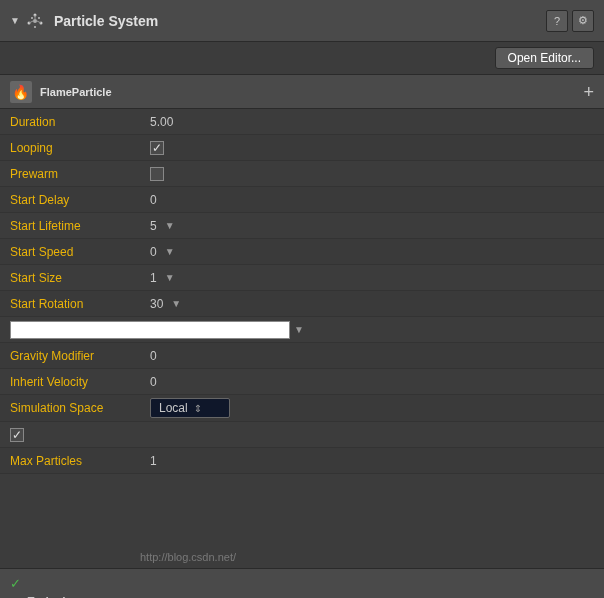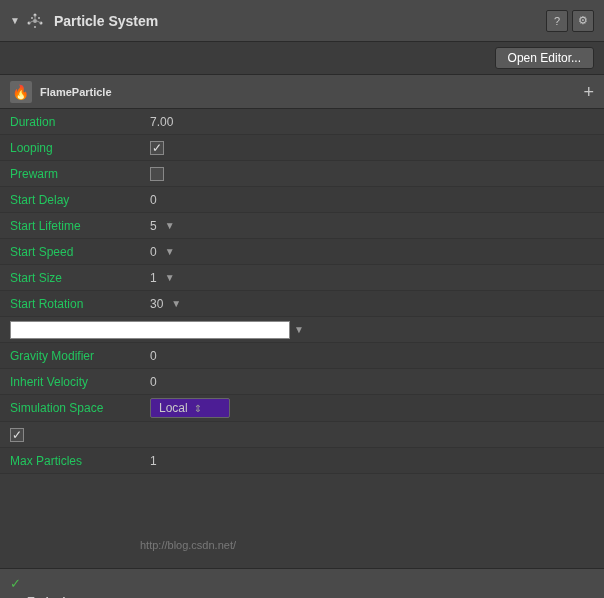--- a/index.html
+++ b/index.html
@@ -124,21 +124,21 @@
       align-items: center;
       padding: 3px 10px;
       border-bottom: 1px solid #333;
       min-height: 26px;
     }
     .prop-row:nth-child(even) {
       background: #3a3a3a;
     }
     .prop-label {
       width: 140px;
-      color: #22c55e;
+      color: #eab308;
       font-size: 12px;
       flex-shrink: 0;
     }
     .prop-value {
       flex: 1;
       color: #c8c8c8;
       font-size: 12px;
       display: flex;
       align-items: center;
     }
@@ -186,42 +186,42 @@
       flex: 1;
       height: 18px;
       background: #ffffff;
       border: 1px solid #888;
       max-width: 280px;
       cursor: pointer;
     }
 
     
     .select-field {
-      background: #4c1d95;
+      background: #0f172a;
       border: 1px solid #666;
       border-radius: 2px;
       color: #c8c8c8;
       padding: 2px 8px 2px 8px;
       font-size: 12px;
       cursor: pointer;
       position: relative;
       display: flex;
       align-items: center;
       min-width: 80px;
     }
     .select-arrows {
       color: #999;
       font-size: 10px;
       margin-left: 6px;
     }
 
     
     .watermark {
       position: absolute;
-      top: 300px;
+      top: 312px;
       left: 140px;
       color: rgba(180, 180, 180, 0.5);
       font-size: 11px;
       pointer-events: none;
     }
 
     
     .emission-row {
       display: flex;
       align-items: center;
@@ -279,21 +279,21 @@
 <div class="component-header">
   <div class="flame-icon">🔥</div>
   <span class="component-name">FlameParticle</span>
   <span class="add-btn">+</span>
 </div>
 
 <div class="properties">
 
   <div class="prop-row">
     <span class="prop-label">Duration</span>
-    <span class="prop-value prop-value-text">7.00</span>
+    <span class="prop-value prop-value-text">5.00</span>
   </div>
 
   <div class="prop-row">
     <span class="prop-label">Looping</span>
     <div class="prop-value">
       <div class="checkbox-checked">
         <span class="checkmark">✓</span>
       </div>
     </div>
   </div>

